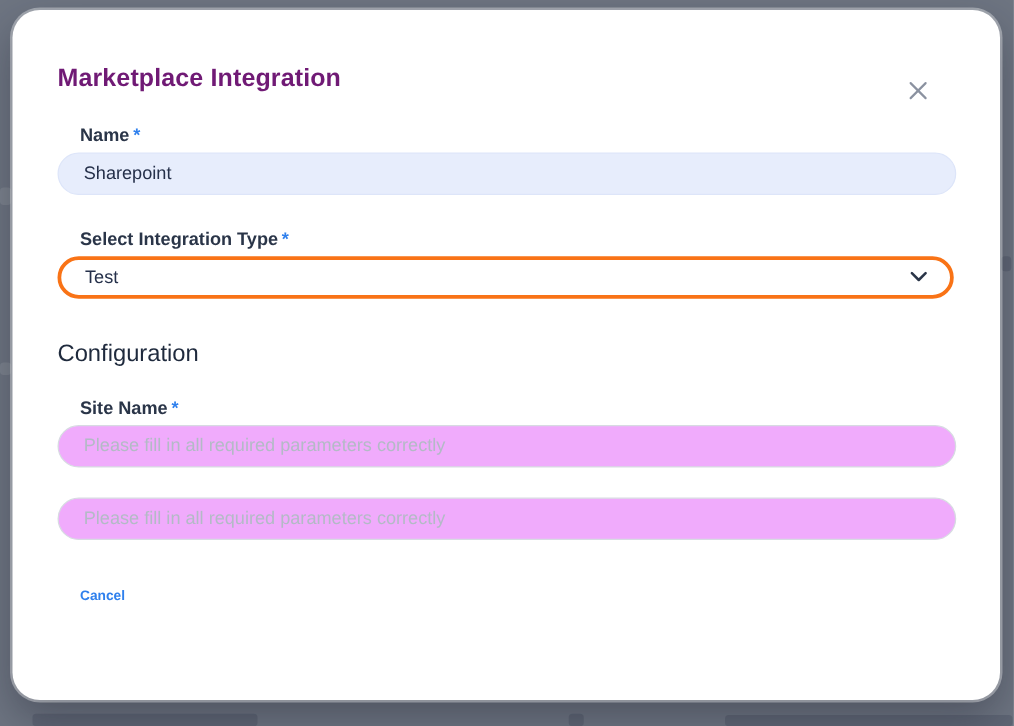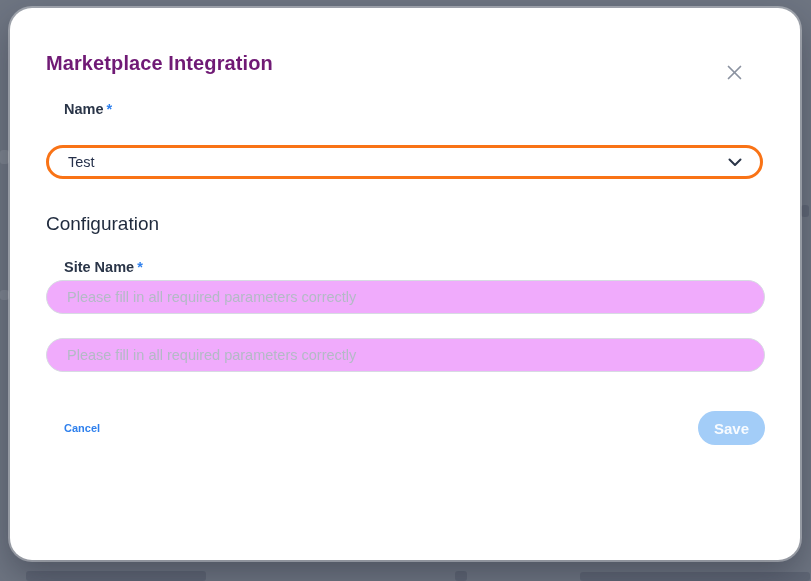--- a/index.html
+++ b/index.html
@@ -142,23 +142,25 @@
       <span>
         <svg width="15" height="15" viewBox="0 0 15 15">
           <line x1="1.5" y1="1.5" x2="13.5" y2="13.5" stroke="#8b92a0" stroke-width="1.7" stroke-linecap="round"></line>
           <line x1="13.5" y1="1.5" x2="1.5" y2="13.5" stroke="#8b92a0" stroke-width="1.7" stroke-linecap="round"></line>
         </svg>
       </span>
     </button>
 
     <div class="field-group group-name">
       <label class="field-label"><span>Name</span><span class="req">*</span></label>
+      <input class="text-input input-filled" type="text" value="Sharepoint" style="">
     </div>
 
     <div class="field-group group-type">
+      <label class="field-label"><span>Select Integration Type</span><span class="req">*</span></label>
       <div class="select-box">
         <span class="select-value">Test</span>
         <span>
           <svg width="14" height="9" viewBox="0 0 14 9">
             <polyline points="1.5,1.5 7,7 12.5,1.5" fill="none" stroke="#2a3548" stroke-width="2" stroke-linecap="round" stroke-linejoin="round"></polyline>
           </svg>
         </span>
       </div>
     </div>
 
@@ -168,17 +170,16 @@
       <label class="field-label"><span>Site Name</span><span class="req">*</span></label>
       <input class="text-input input-empty" type="text" placeholder="Please fill in all required parameters correctly" style="">
     </div>
 
     <div class="field-group group-file">
       <input class="text-input input-empty" type="text" placeholder="Please fill in all required parameters correctly" style="">
     </div>
 
     <div class="footer">
       <button class="cancel-link">Cancel</button>
-      <button class="save-btn">Save</button>
     </div>
 
   </div>
 </div>
 
 </body></html>

